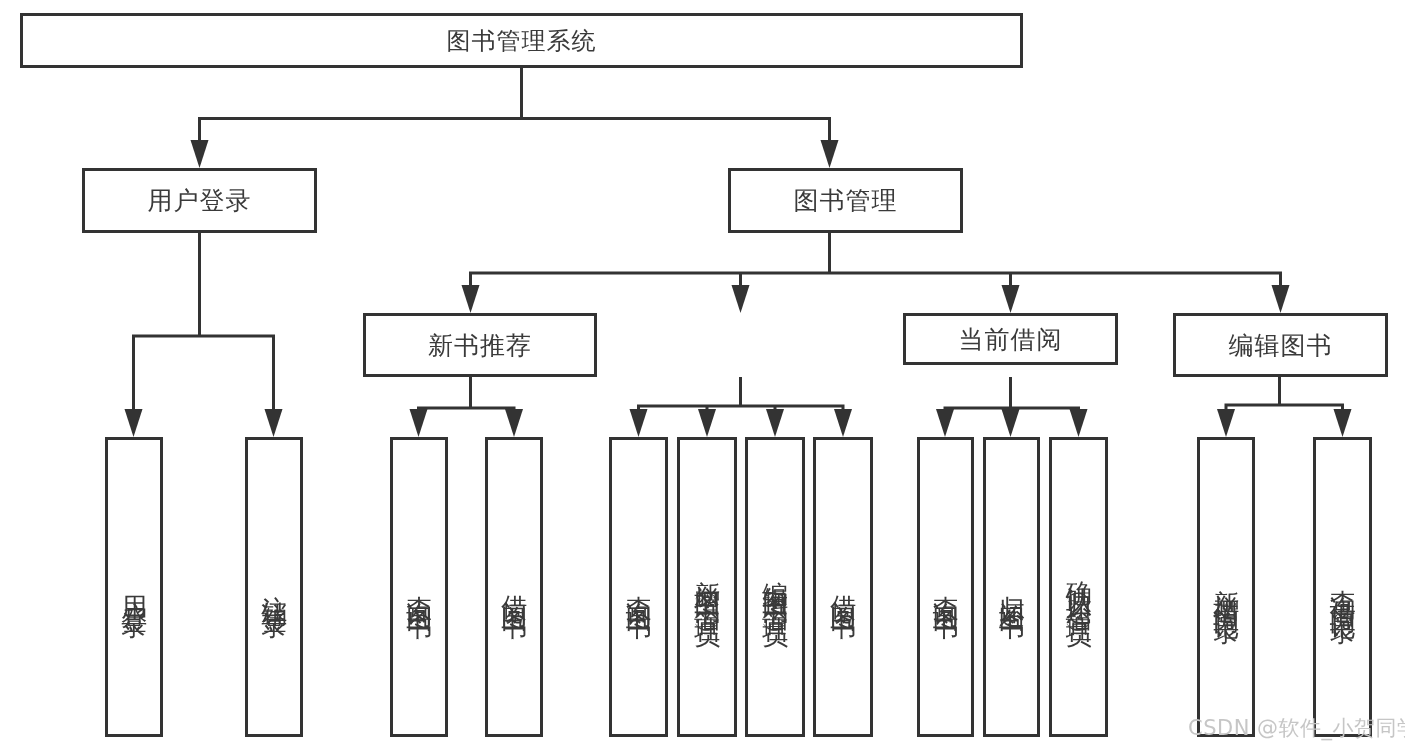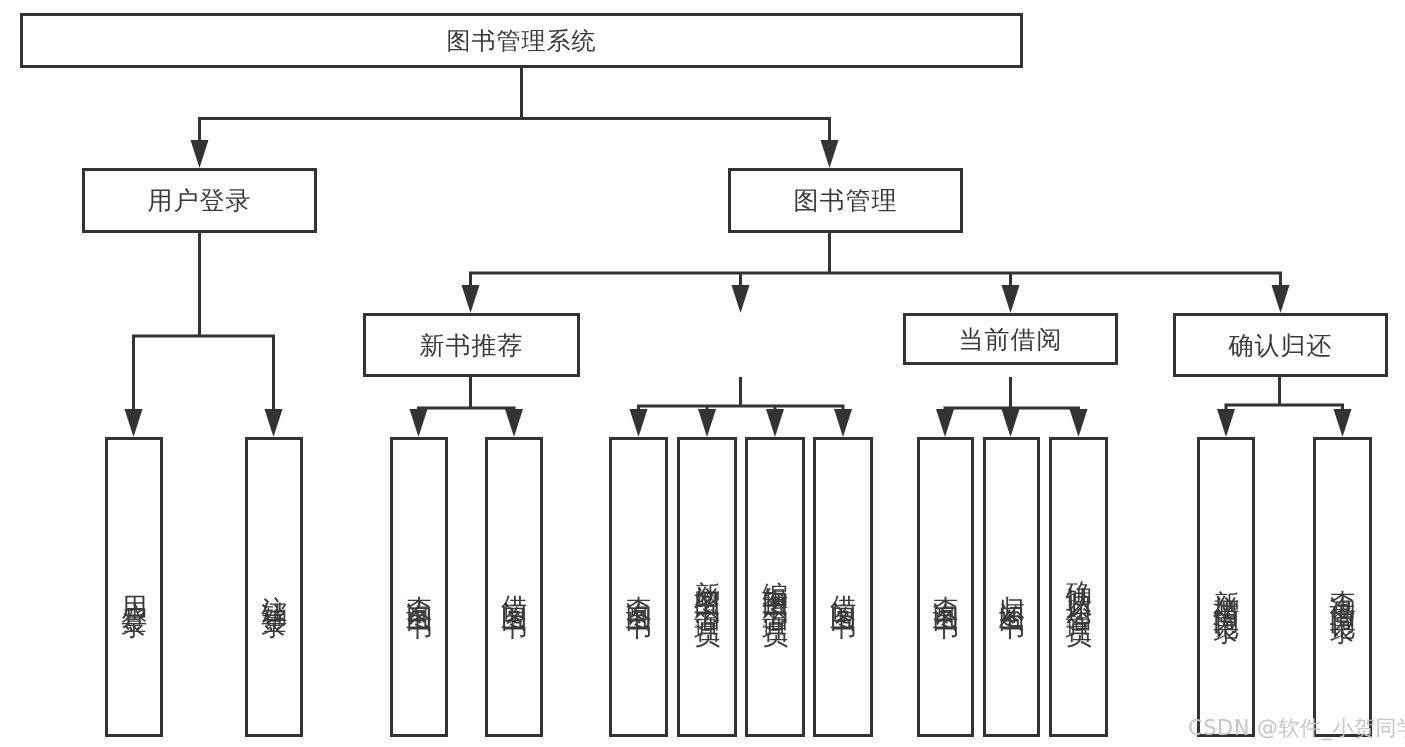--- a/index.html
+++ b/index.html
@@ -111,28 +111,28 @@
     <span class="h-label root-label">图书管理系统</span>
   </div>
 
   <div class="box" style="left:82px; top:168px; width:235px; height:65px;">
     <span class="h-label">用户登录</span>
   </div>
   <div class="box" style="left:712px; top:168px; width:235px; height:65px;margin-left:16px;">
     <span class="h-label">图书管理</span>
   </div>
 
-  <div class="box" style="left:363px; top:313px; width:217px; height:64px;">
+  <div class="box" style="left:363px; top:313px; width:234px; height:64px;">
     <span class="h-label">新书推荐</span>
   </div>
   <div class="box" style="left:903px; top:313px; width:215px; height:52px;">
     <span class="h-label">当前借阅</span>
   </div>
   <div class="box" style="left:1173px; top:313px; width:215px; height:64px;">
-    <span class="h-label">确认归还</span>
+    <span class="h-label">编辑图书</span>
   </div>
 
   <div class="box v-box" style="left:105px; top:437px; width:58px; height:300px;">
     <span class="v-label">用户登录</span>
   </div>
   <div class="box v-box" style="left:245px; top:437px; width:58px; height:300px;">
     <span class="v-label">注销登录</span>
   </div>
 
   <div class="box v-box" style="left:390px; top:437px; width:58px; height:300px;">

